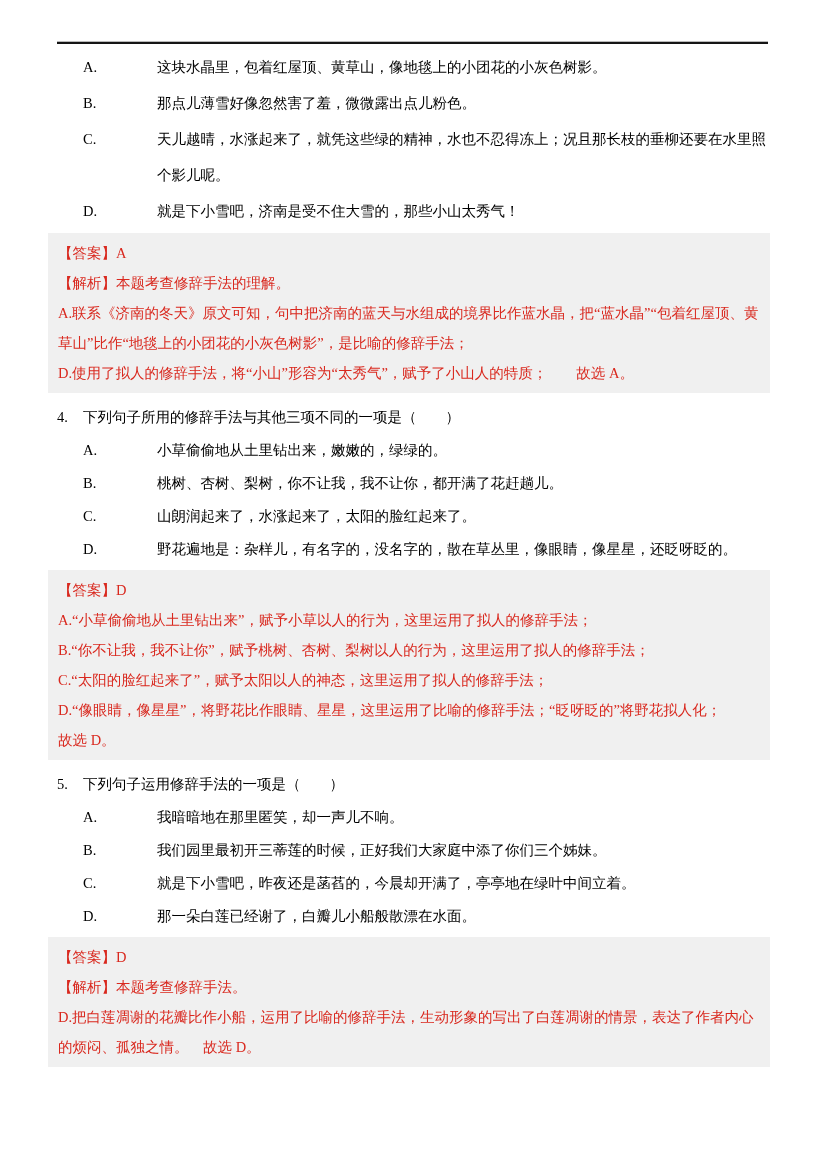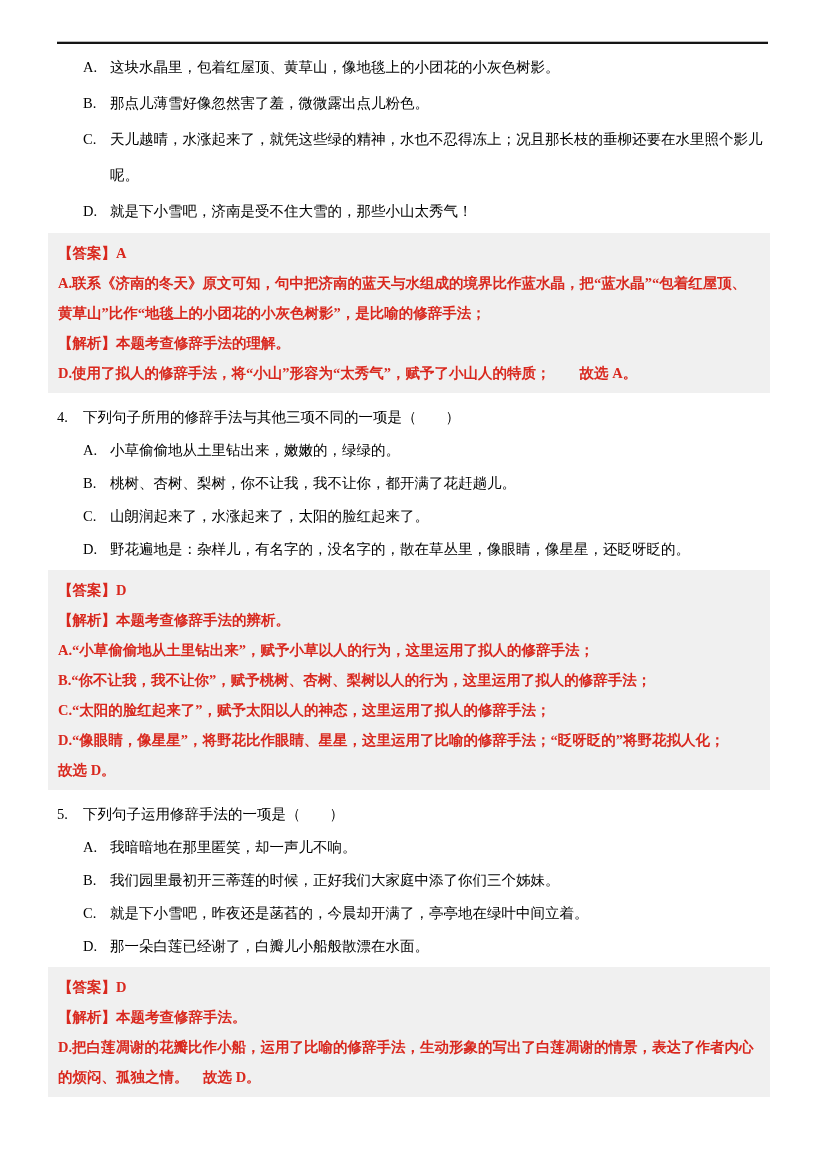--- a/index.html
+++ b/index.html
@@ -29,39 +29,39 @@
   .opts-top .opt { line-height: 36px; }
   .opt {
     display: flex;
     align-items: baseline;
   }
   .opt .opt-label {
     flex: 0 0 27px;
     padding-left: 26px;
     box-sizing: content-box;
   }
-  .opt .opt-text { flex: 1; }
+  .opt .opt-text { flex: 1; margin-left: 47px; }
   
   .question-sec { margin-top: 8px; }
   .question-sec .q-line {
     display: flex;
     align-items: baseline;
     line-height: 33px;
   }
   .question-sec .q-num { flex: 0 0 26px; }
   .question-sec .opt { line-height: 33px; }
   
   .answer-block {
     background: #f0f0f0;
     color: #d9281e;
     margin: 4px -2px 0 -9px;
     padding: 5px 10px;
     line-height: 30px;
   }
-  .answer-block .line { min-height: 30px; font-weight: bold; }
+  .answer-block .line { min-height: 30px; }
   .answer-block .lbl { letter-spacing: 0; }
 </style>
 </head>
 <body>
 
 <div class="page">
 
   <div class="header-rule"></div>
 
   <section class="opts-top">
@@ -80,24 +80,24 @@
     <div class="opt">
       <span class="opt-label">D.</span>
       <span class="opt-text">就是下小雪吧，济南是受不住大雪的，那些小山太秀气！</span>
     </div>
   </section>
 
   <section class="answer-block">
     <div class="line">
       <span class="lbl">【答案】</span><span>A</span>
     </div>
-    <div class="line">A.联系《济南的冬天》原文可知，句中把济南的蓝天与水组成的境界比作蓝水晶，把“蓝水晶”“包着红屋顶、黄草山”比作“地毯上的小团花的小灰色树影”，是比喻的修辞手法；</div>
     <div class="line">
       <span class="lbl">【解析】</span><span>本题考查修辞手法的理解。</span>
     </div>
+    <div class="line">A.联系《济南的冬天》原文可知，句中把济南的蓝天与水组成的境界比作蓝水晶，把“蓝水晶”“包着红屋顶、黄草山”比作“地毯上的小团花的小灰色树影”，是比喻的修辞手法；</div>
     <div class="line">D.使用了拟人的修辞手法，将“小山”形容为“太秀气”，赋予了小山人的特质；　　故选 A。</div>
   </section>
 
   <section class="question-sec">
     <div class="q-line">
       <span class="q-num">4.</span>
       <span>下列句子所用的修辞手法与其他三项不同的一项是（　　）</span>
     </div>
     <div class="opt">
       <span class="opt-label">A.</span>
@@ -113,23 +113,20 @@
     </div>
     <div class="opt">
       <span class="opt-label">D.</span>
       <span class="opt-text">野花遍地是：杂样儿，有名字的，没名字的，散在草丛里，像眼睛，像星星，还眨呀眨的。</span>
     </div>
   </section>
 
   <section class="answer-block">
     <div class="line">
       <span class="lbl">【答案】</span><span>D</span>
-    </div>
-    <div class="line">
-      <span class="lbl">【解析】</span><span>本题考查修辞手法的辨析。</span>
     </div>
     <div class="line">A.“小草偷偷地从土里钻出来”，赋予小草以人的行为，这里运用了拟人的修辞手法；</div>
     <div class="line">B.“你不让我，我不让你”，赋予桃树、杏树、梨树以人的行为，这里运用了拟人的修辞手法；</div>
     <div class="line">C.“太阳的脸红起来了”，赋予太阳以人的神态，这里运用了拟人的修辞手法；</div>
     <div class="line">D.“像眼睛，像星星”，将野花比作眼睛、星星，这里运用了比喻的修辞手法；“眨呀眨的”将野花拟人化；</div>
     <div class="line">故选 D。</div>
   </section>
 
   <section class="question-sec">
     <div class="q-line">

